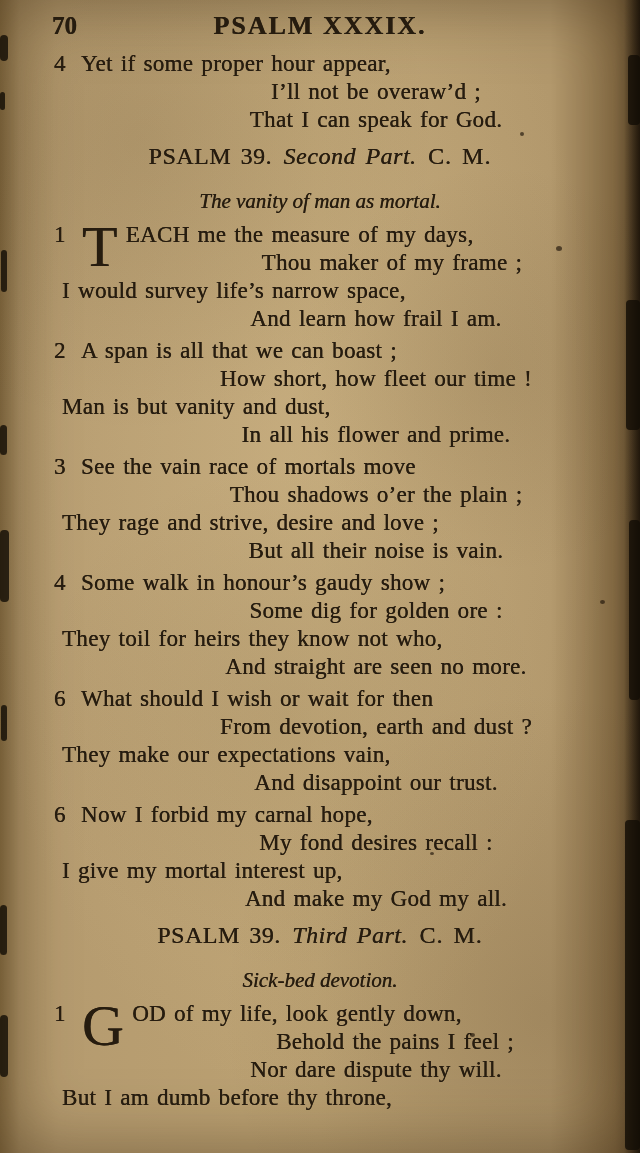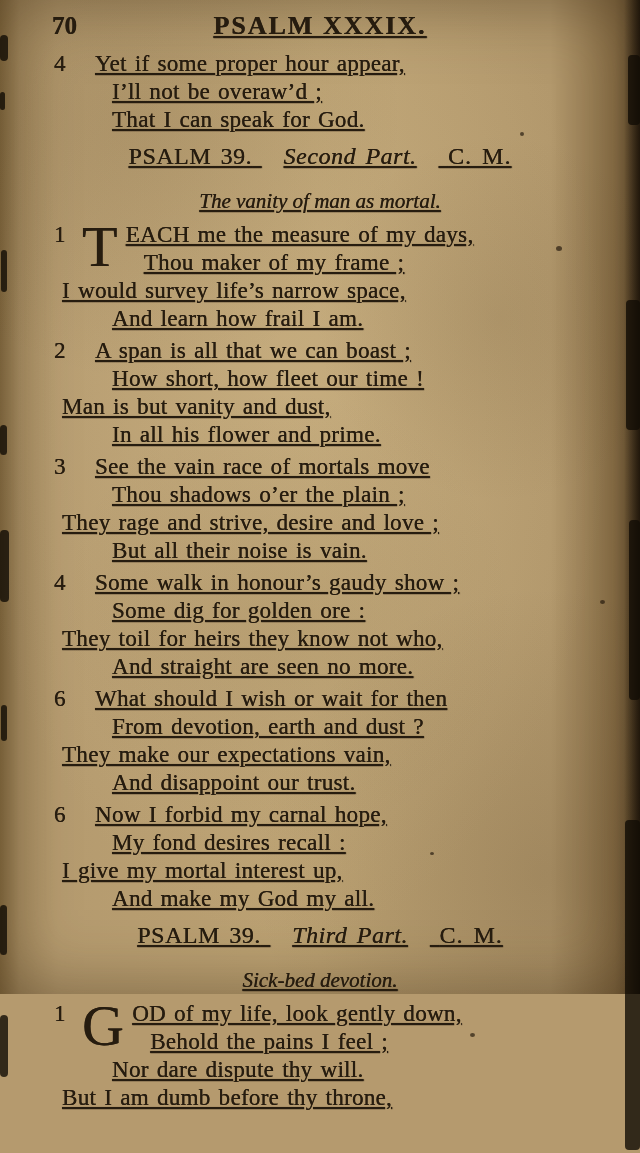--- a/index.html
+++ b/index.html
@@ -4,67 +4,66 @@
 <style>
   html, body { margin: 0; padding: 0; }
   body {
     width: 640px; height: 1153px;
     font-family: "Liberation Serif", "DejaVu Serif", serif;
     overflow: hidden;
     background: #b59a6e;
   }
   .page {
     position: relative;
-    width: 640px; height: 994px;
+    width: 640px; height: 1153px;
     box-sizing: border-box;
     padding-top: 8px;
     color: #261c0f;
     background:
       radial-gradient(circle at 22% 12%, rgba(85,65,35,0.14), transparent 26%),
       radial-gradient(circle at 78% 32%, rgba(85,65,35,0.12), transparent 22%),
       radial-gradient(circle at 45% 62%, rgba(100,80,45,0.10), transparent 32%),
       radial-gradient(circle at 85% 88%, rgba(70,50,25,0.16), transparent 28%),
       radial-gradient(ellipse at 45% 40%, rgba(214,190,145,0.35), transparent 65%),
       linear-gradient(90deg, #8d7347 0%, #a98f63 3%, #b59b6f 9%, #bca273 50%, #b2986c 86%, #8a7048 96%, #5f4b2e 100%),
       #b59a6e;
     box-shadow: inset 0 0 70px rgba(55,38,15,0.5);
     text-shadow: 0.25px 0.25px 0.6px rgba(38,28,15,0.9), -0.2px -0.2px 0.5px rgba(38,28,15,0.3);
-    text-decoration: underline;
   }
   .header { position: relative; height: 42px; }
   .page-number {
     position: absolute; left: 52px; top: 4px;
     font-size: 25px; font-weight: bold;
   }
   .header-title {
     text-align: center; font-size: 26px; font-weight: bold;
     letter-spacing: 2px; padding-top: 3px;
   }
   .stanza {
     position: relative;
     margin: 0 0 4px 62px;
     font-size: 23px; line-height: 28px;
     letter-spacing: 0.3px; word-spacing: 2px;
   }
   .verse-num { position: absolute; left: -8px; top: 0; }
   .line { white-space: nowrap; }
-  .l-first { margin-left: 33px; }
-  .l-indent { margin-left: 50px; }
+  .l-first { margin-left: 19px; }
+  .l-indent { margin-left: 50px; text-align: center; }
   .dc-head::after { content: ""; display: block; clear: both; }
   .dropcap {
     float: left;
     font-size: 58px; line-height: 46px;
     margin: 3px 8px 0 20px;
   }
-  .dc-l2 { text-indent: 18px; }
+  .dc-l2 { text-indent: 18px; text-align: center; }
   .part-heading {
     text-align: center; font-size: 24px;
     margin: 9px 0 0 0; letter-spacing: 0.5px; word-spacing: 3px;
   }
-  .part-name { font-style: italic; margin: 0 22px; }
+  .part-name { font-style: italic; margin: 0 2px; }
   .meter { letter-spacing: 1px; }
   .subtitle {
     text-align: center; font-style: italic;
     font-size: 21px; margin: 19px 0 7px 0;
   }
   .artifact { position: absolute; pointer-events: none; }
   .right-strip {
     right: 0; top: 0; bottom: 0; width: 16px;
     background: linear-gradient(to left, rgba(24,16,7,0.85), rgba(24,16,7,0.35) 55%, transparent);
   }

